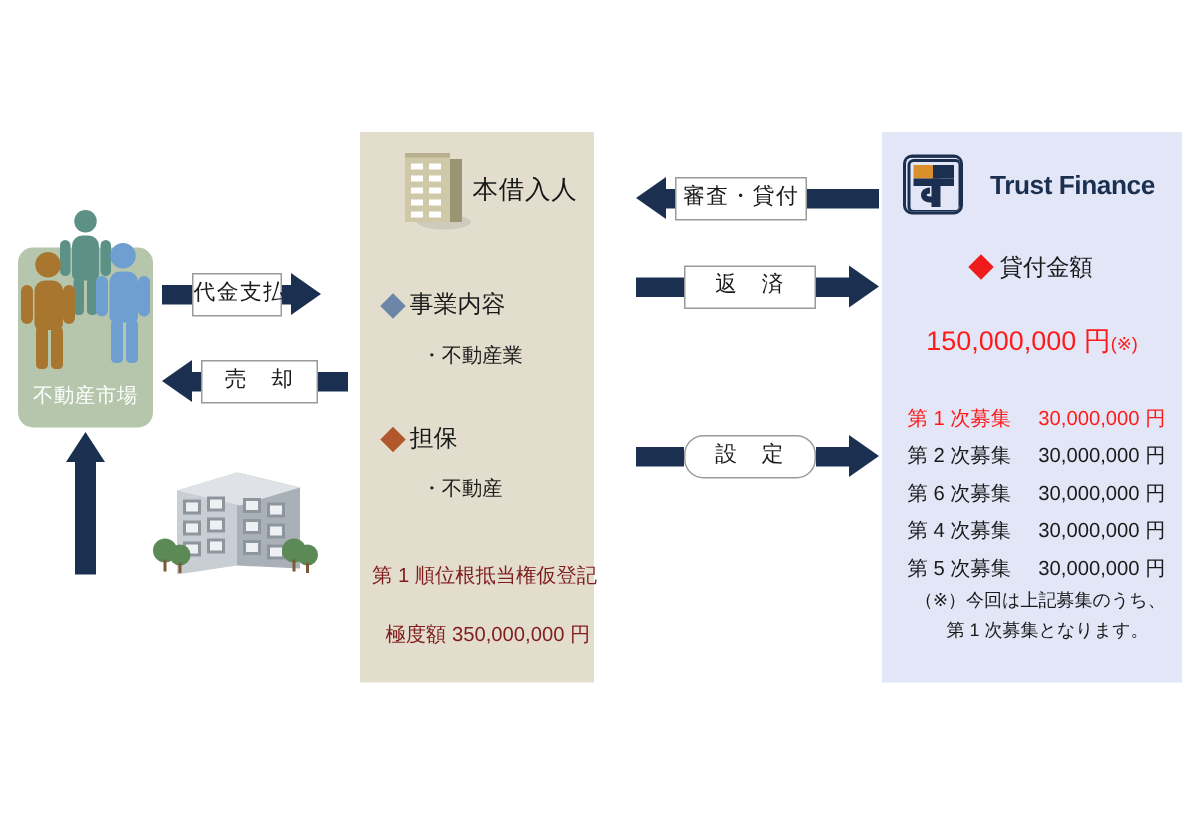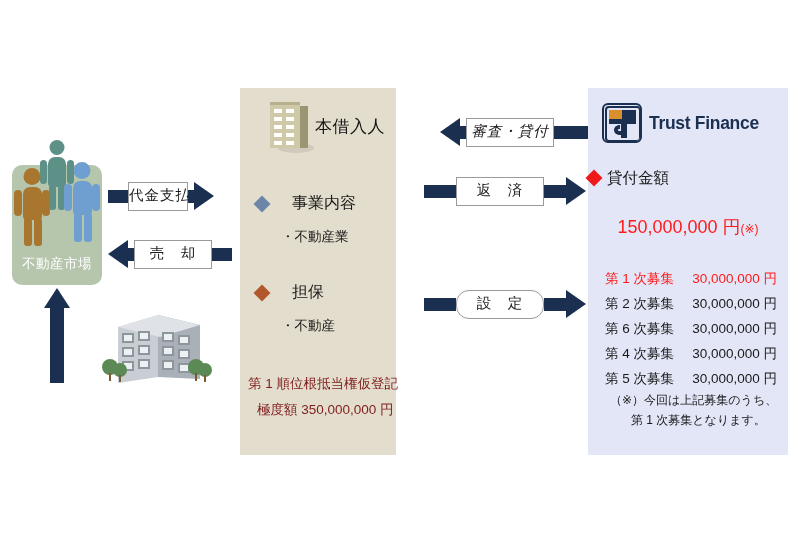--- a/index.html
+++ b/index.html
@@ -68,42 +68,42 @@
     position: absolute; left: 240px; top: 88px;
     width: 156px; height: 367px;
     background: #e3ddcd;
   }
   #borrower-title {
     position: absolute; left: 75px; top: 27px;
     font-size: 17px; color: #161616; letter-spacing: 0.5px;
   }
   .sec-head {
     position: absolute; font-size: 16px; color: #1a1a1a;
-    display: flex; align-items: center; gap: 24px;
+    display: flex; align-items: center; gap: 5px;
   }
   .dia { width: 12px; height: 12px; transform: rotate(45deg); display: inline-block; }
   .sec-sub { position: absolute; font-size: 13.5px; color: #1a1a1a; }
   .note-line { position: absolute; font-size: 13.5px; color: #7f1d1d; white-space: nowrap; }
 
   
   #right-panel {
     position: absolute; left: 588px; top: 88px;
     width: 200px; height: 367px;
     background: #e2e6f7;
   }
-  #logo-wrap { position: absolute; left: 14px; top: 15px; display: flex; align-items: center; gap: 7px; }
+  #logo-wrap { position: absolute; left: 14px; top: 15px; display: flex; align-items: center; gap: 18px; }
   #logo-mark {
     width: 40px; height: 40px; border-radius: 6px;
     background: #1b3050; position: relative; overflow: hidden;
     border: 2px solid #1b3050;
   }
   #brand { font-size: 17.5px; font-weight: bold; color: #1b3050; letter-spacing: -0.3px; }
   #loan-head {
     position: absolute; left: 0; top: 80px; width: 100%;
-    text-align: left; font-size: 15.5px; color: #1a1a1a;
+    text-align: center; font-size: 15.5px; color: #1a1a1a;
   }
   #loan-head .dia { background: #ef1b1b; margin-right: 7px; vertical-align: -1px; }
   #loan-amount {
     position: absolute; left: 0; top: 127px; width: 100%;
     text-align: center; color: #ff1a1a; font-size: 18px;
   }
   #loan-amount .star { font-size: 12px; }
   #tranche-table { position: absolute; left: 17px; top: 179px; width: 172px; }
   .tr-row { display: flex; font-size: 13.5px; color: #1a1a1a; line-height: 1.85; }
   .tr-row .tname { width: 76px; }
@@ -252,24 +252,24 @@
     </div>
     <div class="sec-sub" style="left:41px;top:140px;">・不動産業</div>
 
     <div class="sec-head" style="left:16px;top:194px;">
       <span class="dia" style="background:#b1572c;"></span>
       <span>担保</span>
     </div>
     <div class="sec-sub" style="left:41px;top:229px;">・不動産</div>
 
     <div class="note-line" style="left:8px;top:287px;">第 1 順位根抵当権仮登記</div>
-    <div class="note-line" style="left:17px;top:313px;">極度額 350,000,000 円</div>
-  </div>
-
-  <div class="arrow-row" style="left:440px;top:118px;font-style:italic;">
+    <div class="note-line" style="left:17px;top:326px;">極度額 350,000,000 円</div>
+  </div>
+
+  <div class="arrow-row" style="left:424px;top:118px;">
     <div class="head-l"></div>
     <div class="bar" style="width:6px;"></div>
     <div class="lbl-box" style="width:88px;">審査・貸付</div>
     <div class="bar" style="width:48px;"></div>
   </div>
 
   <div class="arrow-row" style="left:424px;top:177px;">
     <div class="bar" style="width:32px;"></div>
     <div class="lbl-box" style="width:88px;">返　済</div>
     <div class="bar" style="width:22px;"></div>

